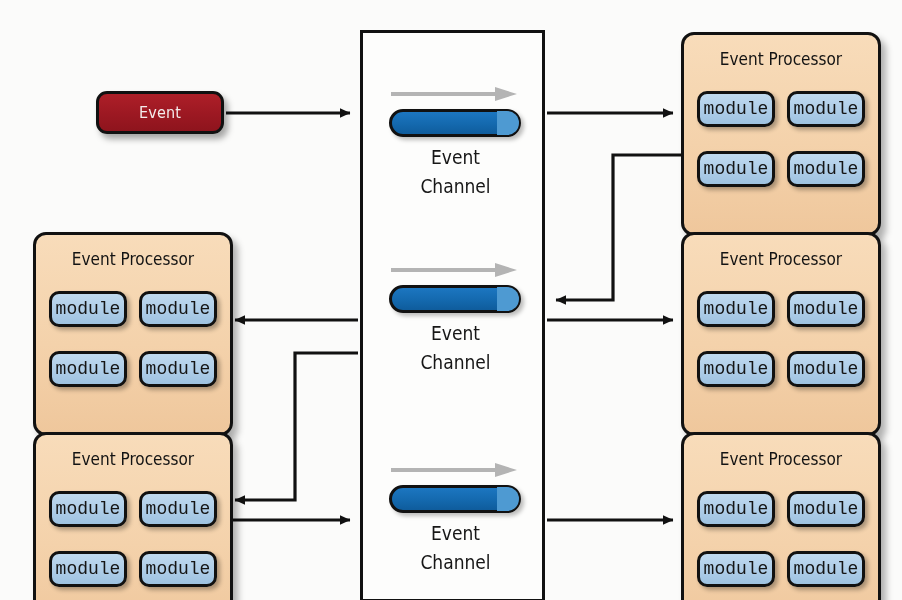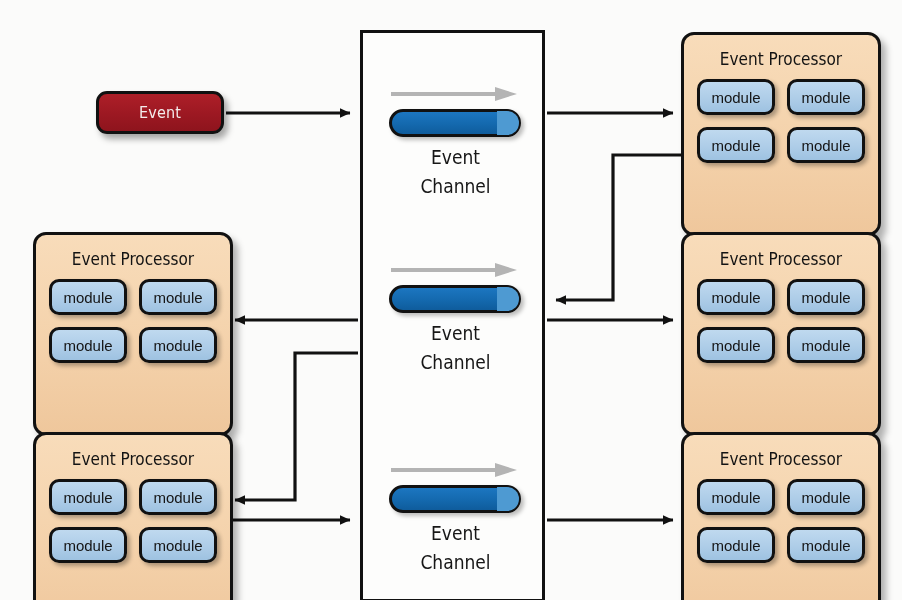--- a/index.html
+++ b/index.html
@@ -150,22 +150,23 @@
     height: 36px;
     background: linear-gradient(180deg, #bfd9ef 0%, #aecde8 55%, #9ec2e1 100%);
     border: 3px solid #111111;
     border-radius: 10px;
     box-sizing: border-box;
     box-shadow: 3px 3px 4px rgba(0,0,0,0.3);
     display: flex;
     align-items: center;
     justify-content: center;
     color: #151515;
-    font-size: 15px;
-    font-family: Liberation Sans, sans-serif;
+    font-size: 18px;
+    font-family: Liberation Mono, monospace;
+    margin-top: 12px;
   }
 
   
   .wires {
     position: absolute;
     left: 0;
     top: 0;
     width: 902px;
     height: 600px;
     pointer-events: none;

